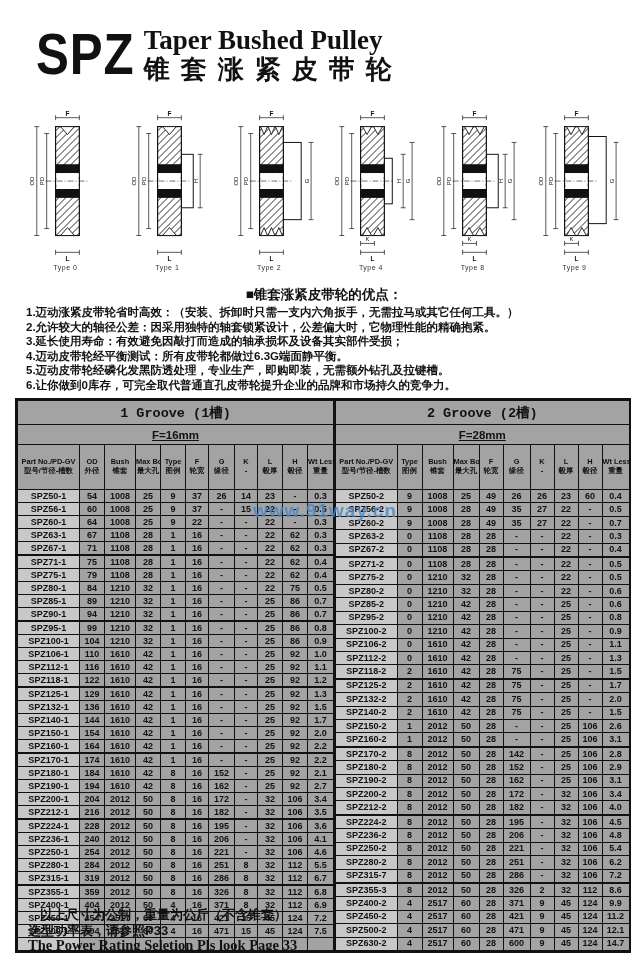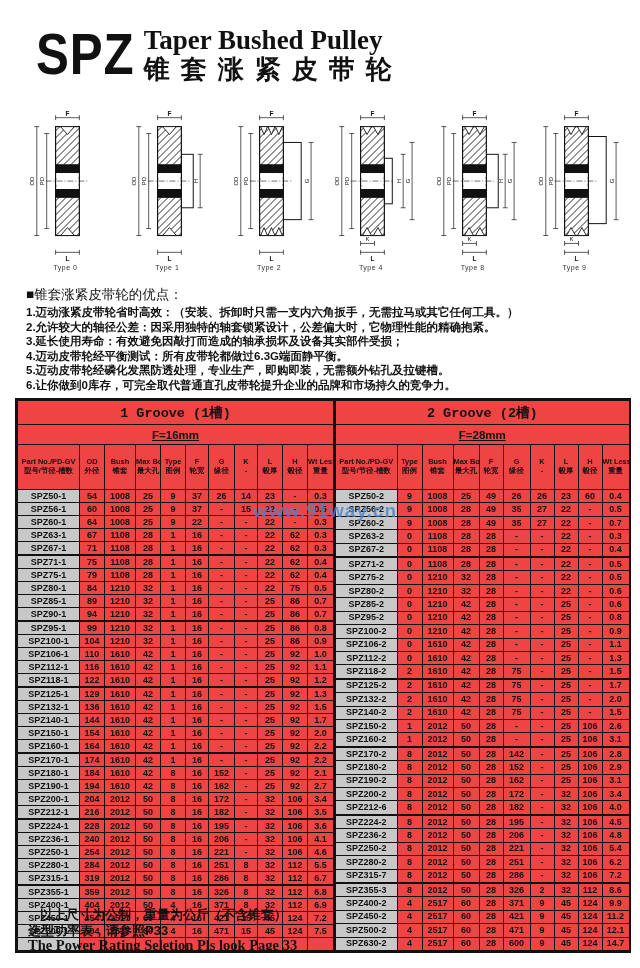--- a/index.html
+++ b/index.html
@@ -17,26 +17,26 @@
   .title-en{font-family:"Liberation Serif",serif;font-size:27px;font-weight:600;line-height:1.05;white-space:nowrap;}
   .title-zh{font-size:26px;font-weight:bold;letter-spacing:11px;line-height:1.2;white-space:nowrap;}
   
   .diagrams{position:absolute;left:16px;top:106px;width:608px;height:172px;
     display:flex;justify-content:space-between;}
   .diagram{width:99px;text-align:center;}
   .diagram svg{display:block;margin:0 auto;}
   .dlabel{font-size:7px;color:#333;margin-top:-2px;letter-spacing:.5px;}
   
   .advantages{position:absolute;left:26px;top:286px;width:596px;}
-  .adv-heading{font-size:13.5px;font-weight:normal;margin-bottom:1px;}
+  .adv-heading{font-size:13.5px;font-weight:bold;margin-bottom:1px;text-align:center;}
   .adv-item{font-size:11.5px;font-weight:bold;line-height:14.6px;white-space:nowrap;}
   
   .tablewrap{
     position:absolute;left:15px;top:398px;width:616px;box-sizing:border-box;
-    border:2px solid #111;display:flex;background:#ef4444;
+    border:2px solid #111;display:flex;background:#a3a3a3;
   }
   table.spec{border-collapse:collapse;table-layout:fixed;}
   table.spec th,table.spec td{
     border:1px solid #111;text-align:center;vertical-align:middle;padding:0;
     overflow:hidden;white-space:nowrap;
   }
   th.groove-title{font-family:"Liberation Mono",monospace;font-size:13.5px;font-weight:bold;height:23px;border-bottom-width:2px;}
   th.fw{font-size:11.5px;font-weight:bold;height:19px;border-bottom-width:2px;text-decoration:underline;}
   th.colhead{font-size:7.4px;font-weight:bold;height:44px;line-height:1.18;border-bottom-width:2px;white-space:normal;}
   table.spec td{font-size:9px;font-weight:bold;height:12px;line-height:11px;}
@@ -1200,21 +1200,21 @@
           <td class="">2012</td>
           <td class="">50</td>
           <td class="">28</td>
           <td class="">172</td>
           <td class="">-</td>
           <td class="">32</td>
           <td class="">106</td>
           <td class="">3.4</td>
         </tr>
         <tr class="grp">
-          <td class="part">SPZ212-6</td>
+          <td class="part">SPZ212-2</td>
           <td class="">8</td>
           <td class="">2012</td>
           <td class="">50</td>
           <td class="">28</td>
           <td class="">182</td>
           <td class="">-</td>
           <td class="">32</td>
           <td class="">106</td>
           <td class="">4.0</td>
         </tr>

